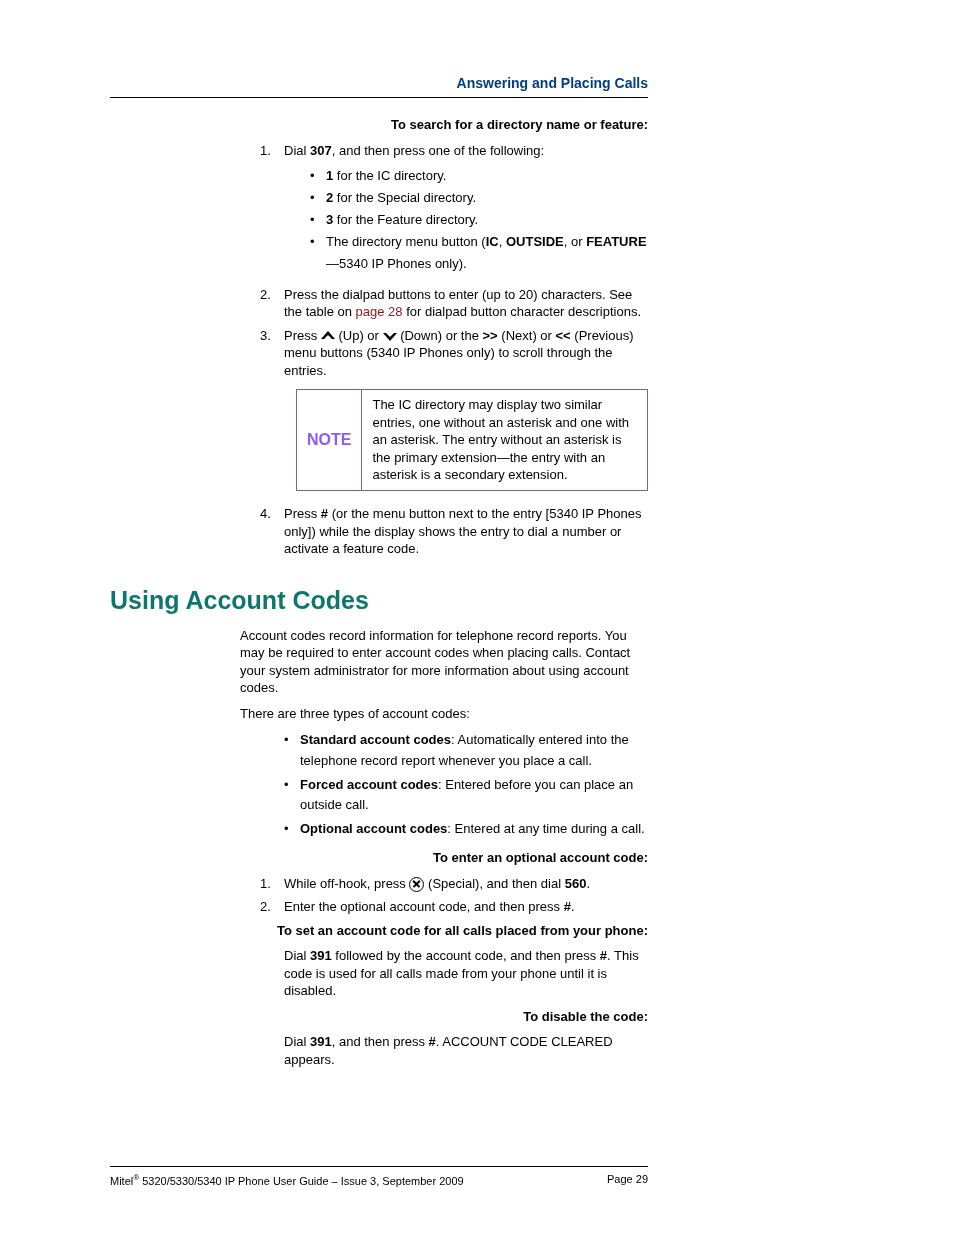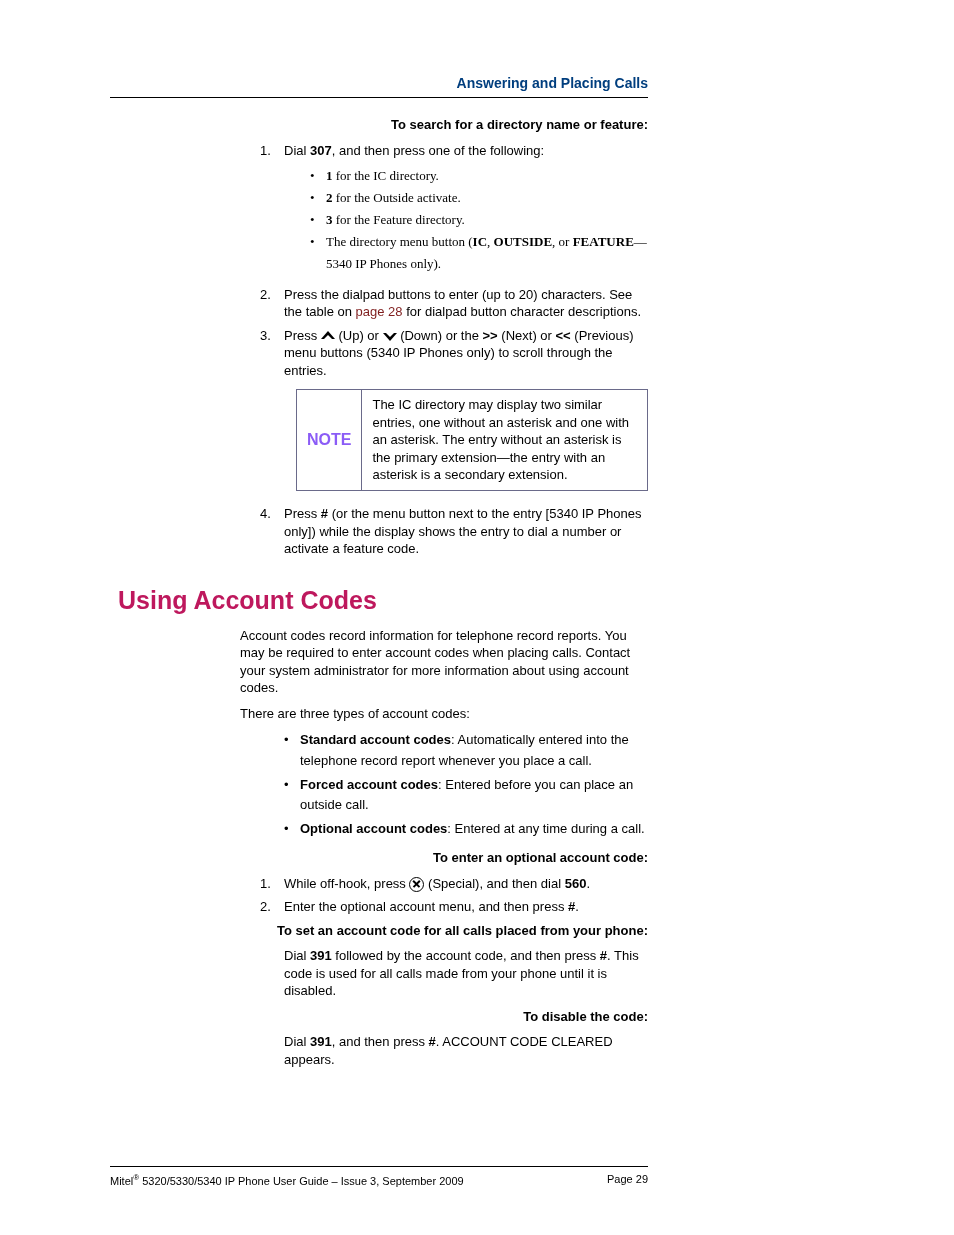--- a/index.html
+++ b/index.html
@@ -29,34 +29,34 @@
   .body {
     margin-left: 130px;
   }
   .body2 {
     margin-left: 130px;
   }
   .bold { font-weight: bold; text-align: right; }
   p { margin: 0 0 8px 0; line-height: 1.35; }
   .step-item { margin: 0 0 6px 0; line-height: 1.35; padding-left: 44px; position: relative; }
   .step-item .num { position: absolute; left: 20px; }
-  .sub-bullets { padding-left: 70px; margin: 6px 0 10px 0; font-family: Liberation Serif, serif; }
+  .sub-bullets { padding-left: 70px; margin: 6px 0 10px 0; }
   .sub-bullets .bitem { line-height: 1.7; position: relative; padding-left: 16px;}
   .sub-bullets .bitem::before { content: "•"; position: absolute; left: 0; }
   .bullets { padding-left: 44px; margin: 6px 0 10px 0; }
   .bullets .bitem { line-height: 1.55; position: relative; padding-left: 16px; margin-bottom:4px;}
   .bullets .bitem::before { content: "•"; position: absolute; left: 0; }
   .link { color: #7f1d1d; }
   .arrow-icon { display:inline-block; vertical-align: middle; }
   h1.section {
     font-family: Arial, sans-serif;
-    color: #be185d;
+    color: #0f766e;
     font-weight: bold;
     font-size: 25px;
-    margin: 28px 0 12px 8px;
+    margin: 28px 0 12px 0;
   }
   .notebox {
     border: 1px solid #6a6a8a;
     margin: 10px 0 14px 56px;
     display: flex;
   }
   .notebox .label {
     border-right: 1px solid #6a6a8a;
     color: #8b5cf6;
     font-weight: bold;
@@ -111,21 +111,21 @@
   <div class="body">
     <p class="bold">To search for a directory name or feature:</p>
 
     <div class="step-item">
       <span class="num">1.</span>
       <span>Dial </span><span class="bold">307</span><span>, and then press one of the following:</span>
     </div>
 
     <div class="sub-bullets">
       <div class="bitem"><span class="bold">1</span><span> for the IC directory.</span></div>
-      <div class="bitem"><span class="bold">2</span><span> for the Outside activate.</span></div>
+      <div class="bitem"><span class="bold">2</span><span> for the Special directory.</span></div>
       <div class="bitem"><span class="bold">3</span><span> for the Feature directory.</span></div>
       <div class="bitem"><span>The directory menu button (</span><span class="bold">IC</span><span>, </span><span class="bold">OUTSIDE</span><span>, or </span><span class="bold">FEATURE</span><span>—5340 IP Phones only).</span></div>
     </div>
 
     <div class="step-item">
       <span class="num">2.</span>
       <span>Press the dialpad buttons to enter (up to 20) characters. See the table on </span><span class="link">page 28</span><span> for dialpad button character descriptions.</span>
     </div>
 
     <div class="step-item">
@@ -164,21 +164,21 @@
       <div class="bitem"><span class="bold">Optional account codes</span><span>: Entered at any time during a call.</span></div>
     </div>
 
     <p class="bold">To enter an optional account code:</p>
     <div class="step-item">
       <span class="num">1.</span>
       <span>While off-hook, press </span><span class="circle-x"></span><span> (Special), and then dial </span><span class="bold">560</span><span>.</span>
     </div>
     <div class="step-item">
       <span class="num">2.</span>
-      <span>Enter the optional account menu, and then press </span><span class="bold">#</span><span>.</span>
+      <span>Enter the optional account code, and then press </span><span class="bold">#</span><span>.</span>
     </div>
 
     <p class="bold">To set an account code for all calls placed from your phone:</p>
     <p class="indent">
       <span>Dial </span><span class="bold">391</span><span> followed by the account code, and then press </span><span class="bold">#</span><span>. This code is used for all calls made from your phone until it is disabled.</span>
     </p>
 
     <p class="bold">To disable the code:</p>
     <p class="indent">
       <span>Dial </span><span class="bold">391</span><span>, and then press </span><span class="bold">#</span><span>. ACCOUNT CODE CLEARED appears.</span>

